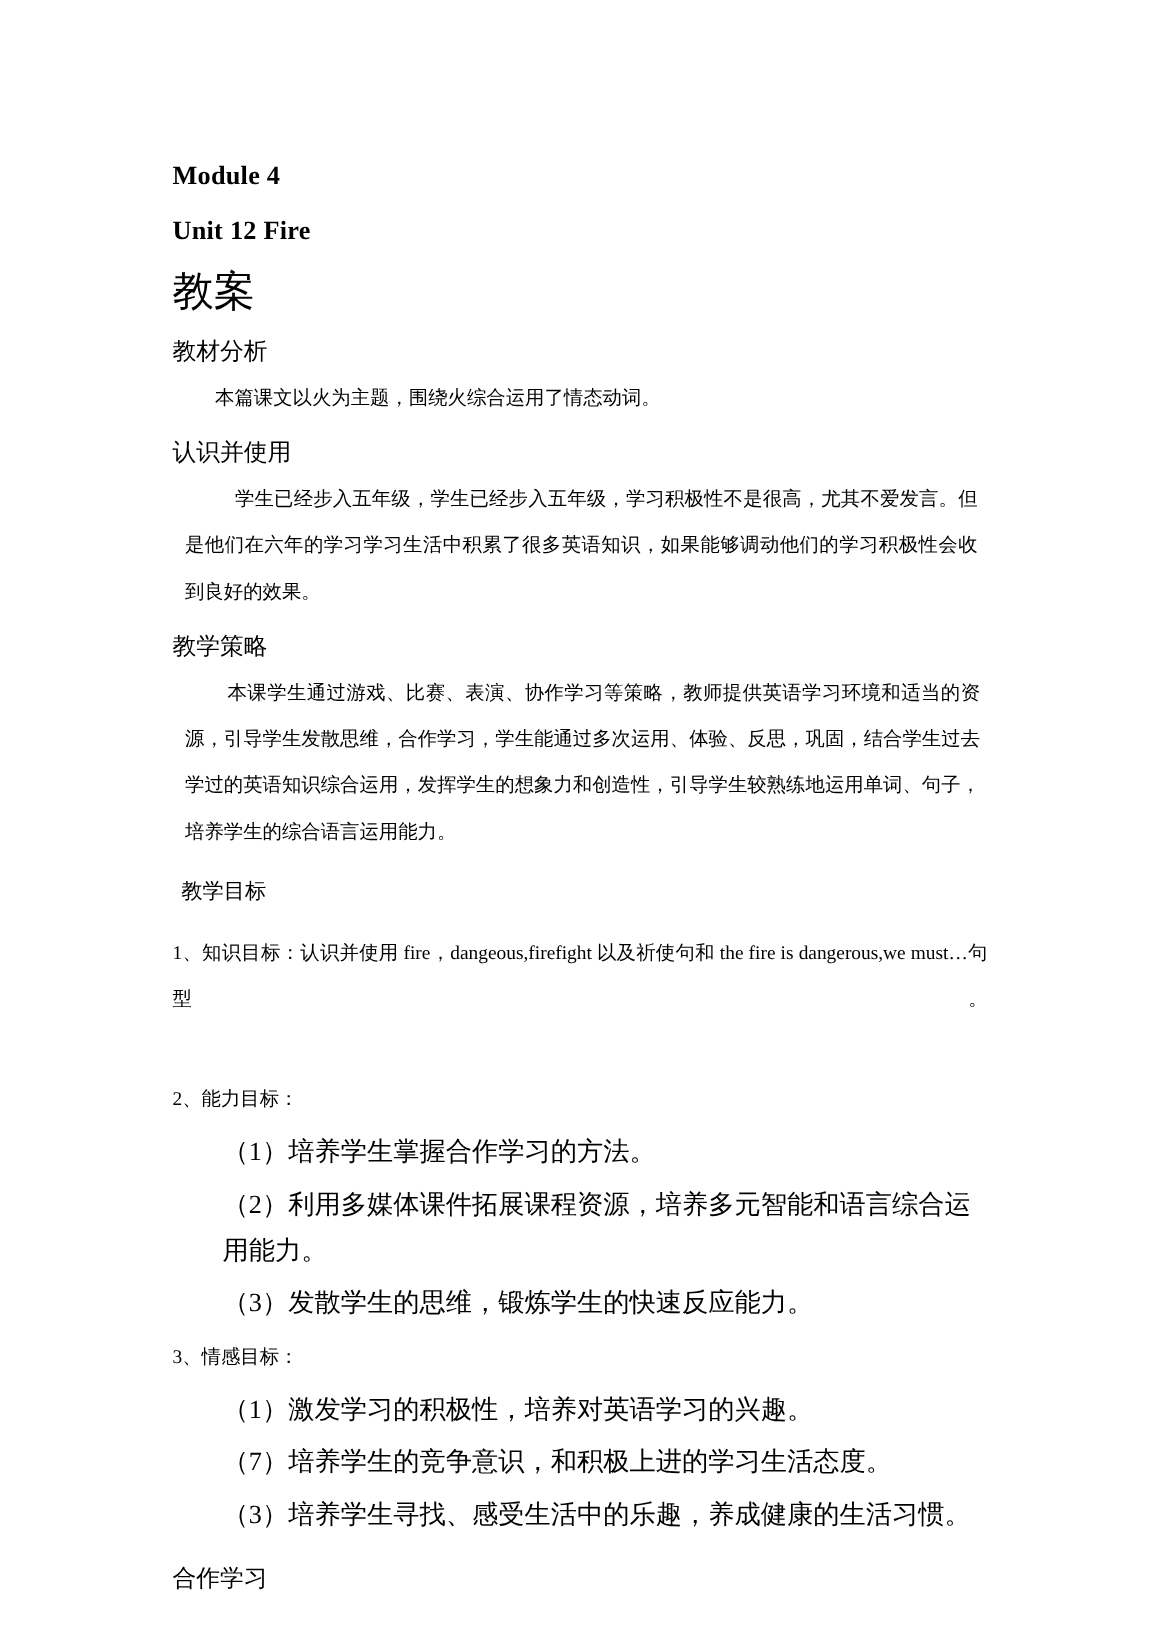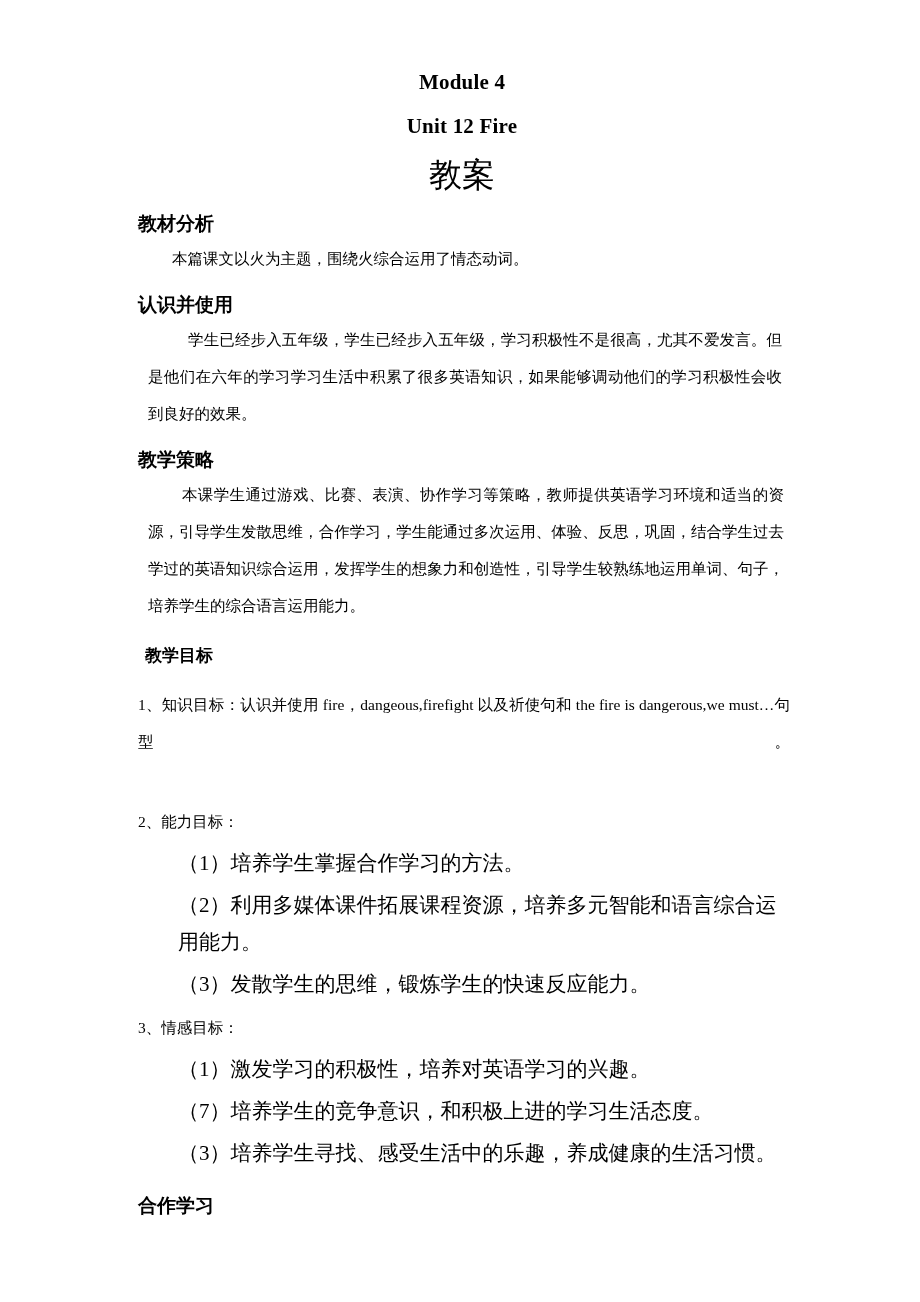--- a/index.html
+++ b/index.html
@@ -23,59 +23,59 @@
   }
   .content {
     position: absolute;
     left: 138px;
     top: 0;
     width: 648px;
   }
 
   
   .title-block {
-    padding-top: 60px;
-    text-align: center;
+    padding-top: 118px;
+    text-align: left;
   }
   .title-line-en {
     font-family: "Liberation Serif", "DejaVu Serif", serif;
     font-weight: bold;
     font-size: 21px;
     line-height: 44px;
     letter-spacing: 0.2px;
   }
   .title-line-cn {
     font-family: "DejaVu Sans", "Liberation Sans", sans-serif;
     font-weight: normal;
     font-size: 33px;
     line-height: 46px;
     margin-top: 4px;
   }
 
   
   .h-sec {
     font-family: "DejaVu Sans", "Liberation Sans", sans-serif;
-    font-weight: bold;
+    font-weight: normal;
     font-size: 19px;
     line-height: 30px;
     margin: 10px 0 4px 0;
   }
   .h-sec.goals {
     font-size: 17px;
     padding-left: 7px;
     margin-top: 14px;
     margin-bottom: 16px;
   }
   .h-sec.bottom {
     margin-top: 18px;
   }
 
   
   .para {
-    font-family: Liberation Mono, monospace;
+    font-family: Liberation Serif, serif;
     font-size: 15.5px;
     line-height: 37px;
     text-align: justify;
     text-justify: inter-ideograph;
     margin: 0 0 2px 0;
   }
   .para.indent-a {
     text-indent: 34px;
     padding-left: 0px;
   }

